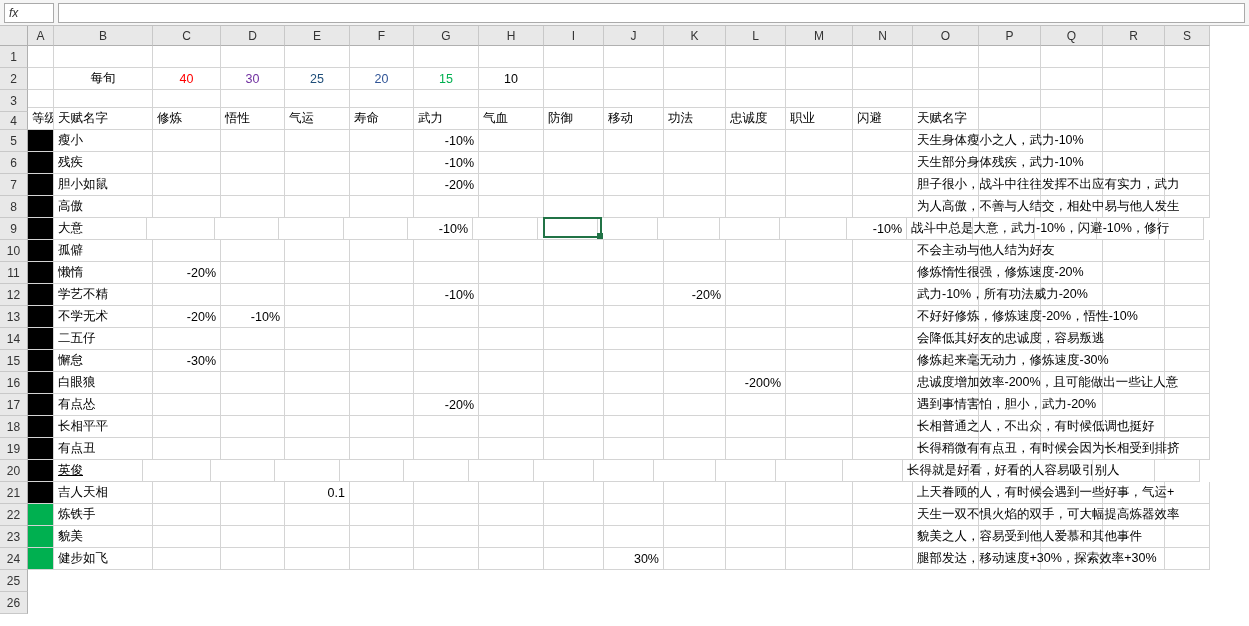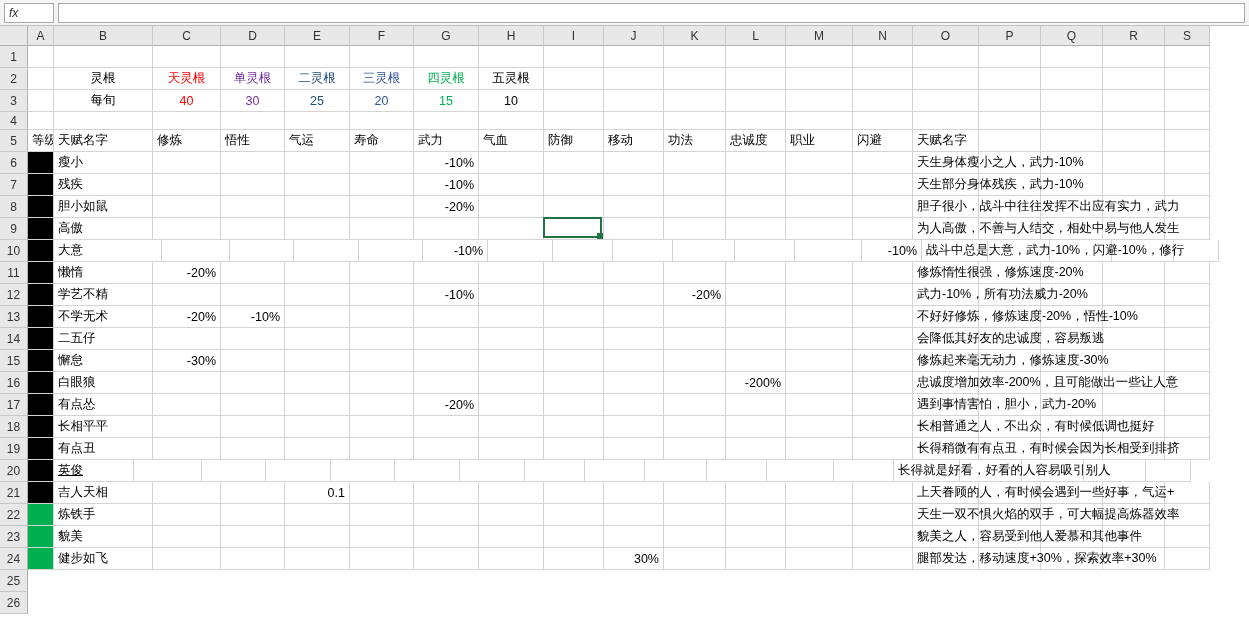--- a/index.html
+++ b/index.html
@@ -172,41 +172,20 @@
         <div class="cell" style="width: 67px; height: 22px;"></div>
         <div class="cell" style="width: 60px; height: 22px;"></div>
         <div class="cell" style="width: 66px; height: 22px;"></div>
         <div class="cell" style="width: 62px; height: 22px;"></div>
         <div class="cell" style="width: 62px; height: 22px;"></div>
         <div class="cell" style="width: 62px; height: 22px;"></div>
         <div class="cell" style="width: 45px; height: 22px;"></div>
       </div>
       <div class="row" style="height: 22px;">
         <div class="cell" style="width: 26px; height: 22px;"></div>
-        <div class="cell center" style="width: 99px; height: 22px;">灵根</div>
-        <div class="cell center c-red" style="width: 68px; height: 22px;">天灵根</div>
-        <div class="cell center c-purple" style="width: 64px; height: 22px;">单灵根</div>
-        <div class="cell center c-darkblue" style="width: 65px; height: 22px;">二灵根</div>
-        <div class="cell center c-blue" style="width: 64px; height: 22px;">三灵根</div>
-        <div class="cell center c-green" style="width: 65px; height: 22px;">四灵根</div>
-        <div class="cell center" style="width: 65px; height: 22px;">五灵根</div>
-        <div class="cell" style="width: 60px; height: 22px;"></div>
-        <div class="cell" style="width: 60px; height: 22px;"></div>
-        <div class="cell" style="width: 62px; height: 22px;"></div>
-        <div class="cell" style="width: 60px; height: 22px;"></div>
-        <div class="cell" style="width: 67px; height: 22px;"></div>
-        <div class="cell" style="width: 60px; height: 22px;"></div>
-        <div class="cell" style="width: 66px; height: 22px;"></div>
-        <div class="cell" style="width: 62px; height: 22px;"></div>
-        <div class="cell" style="width: 62px; height: 22px;"></div>
-        <div class="cell" style="width: 62px; height: 22px;"></div>
-        <div class="cell" style="width: 45px; height: 22px;"></div>
-      </div>
-      <div class="row" style="height: 22px;">
-        <div class="cell" style="width: 26px; height: 22px;"></div>
         <div class="cell center" style="width: 99px; height: 22px;">每旬</div>
         <div class="cell center c-red" style="width: 68px; height: 22px;">40</div>
         <div class="cell center c-purple" style="width: 64px; height: 22px;">30</div>
         <div class="cell center c-darkblue" style="width: 65px; height: 22px;">25</div>
         <div class="cell center c-blue" style="width: 64px; height: 22px;">20</div>
         <div class="cell center c-green" style="width: 65px; height: 22px;">15</div>
         <div class="cell center" style="width: 65px; height: 22px;">10</div>
         <div class="cell" style="width: 60px; height: 22px;"></div>
         <div class="cell" style="width: 60px; height: 22px;"></div>
         <div class="cell" style="width: 62px; height: 22px;"></div>
@@ -340,34 +319,55 @@
         <div class="cell" style="width: 67px; height: 22px;"></div>
         <div class="cell" style="width: 60px; height: 22px;"></div>
         <div class="cell left overflow" style="width: 66px; height: 22px;">为人高傲，不善与人结交，相处中易与他人发生</div>
         <div class="cell" style="width: 62px; height: 22px;"></div>
         <div class="cell" style="width: 62px; height: 22px;"></div>
         <div class="cell" style="width: 62px; height: 22px;"></div>
         <div class="cell" style="width: 45px; height: 22px;"></div>
       </div>
       <div class="row" style="height: 22px;">
         <div class="cell black-fill" style="width: 26px; height: 22px;"></div>
-        <div class="cell left" style="width: 108px; height: 22px;">大意</div>
+        <div class="cell left" style="width: 93px; height: 22px;">大意</div>
         <div class="cell" style="width: 68px; height: 22px;"></div>
         <div class="cell" style="width: 64px; height: 22px;"></div>
         <div class="cell" style="width: 65px; height: 22px;"></div>
         <div class="cell" style="width: 64px; height: 22px;"></div>
         <div class="cell right" style="width: 65px; height: 22px;">-10%</div>
         <div class="cell" style="width: 65px; height: 22px;"></div>
         <div class="cell" style="width: 60px; height: 22px;"></div>
         <div class="cell" style="width: 60px; height: 22px;"></div>
         <div class="cell" style="width: 62px; height: 22px;"></div>
         <div class="cell" style="width: 60px; height: 22px;"></div>
         <div class="cell" style="width: 67px; height: 22px;"></div>
         <div class="cell right" style="width: 60px; height: 22px;">-10%</div>
         <div class="cell left overflow" style="width: 66px; height: 22px;">战斗中总是大意，武力-10%，闪避-10%，修行</div>
+        <div class="cell" style="width: 62px; height: 22px;"></div>
+        <div class="cell" style="width: 62px; height: 22px;"></div>
+        <div class="cell" style="width: 62px; height: 22px;"></div>
+        <div class="cell" style="width: 45px; height: 22px;"></div>
+      </div>
+      <div class="row" style="height: 22px;">
+        <div class="cell black-fill" style="width: 26px; height: 22px;"></div>
+        <div class="cell left" style="width: 99px; height: 22px;">孤僻</div>
+        <div class="cell" style="width: 68px; height: 22px;"></div>
+        <div class="cell" style="width: 64px; height: 22px;"></div>
+        <div class="cell" style="width: 65px; height: 22px;"></div>
+        <div class="cell" style="width: 64px; height: 22px;"></div>
+        <div class="cell" style="width: 65px; height: 22px;"></div>
+        <div class="cell" style="width: 65px; height: 22px;"></div>
+        <div class="cell" style="width: 60px; height: 22px;"></div>
+        <div class="cell" style="width: 60px; height: 22px;"></div>
+        <div class="cell" style="width: 62px; height: 22px;"></div>
+        <div class="cell" style="width: 60px; height: 22px;"></div>
+        <div class="cell" style="width: 67px; height: 22px;"></div>
+        <div class="cell" style="width: 60px; height: 22px;"></div>
+        <div class="cell left overflow" style="width: 66px; height: 22px;">不会主动与他人结为好友</div>
         <div class="cell" style="width: 62px; height: 22px;"></div>
         <div class="cell" style="width: 62px; height: 22px;"></div>
         <div class="cell" style="width: 62px; height: 22px;"></div>
         <div class="cell" style="width: 45px; height: 22px;"></div>
       </div>
       <div class="row" style="height: 22px;">
         <div class="cell black-fill" style="width: 26px; height: 22px;"></div>
         <div class="cell left" style="width: 99px; height: 22px;">懒惰</div>
         <div class="cell right" style="width: 68px; height: 22px;">-20%</div>
         <div class="cell" style="width: 64px; height: 22px;"></div>
@@ -550,21 +550,21 @@
         <div class="cell" style="width: 67px; height: 22px;"></div>
         <div class="cell" style="width: 60px; height: 22px;"></div>
         <div class="cell left overflow" style="width: 66px; height: 22px;">长得稍微有有点丑，有时候会因为长相受到排挤</div>
         <div class="cell" style="width: 62px; height: 22px;"></div>
         <div class="cell" style="width: 62px; height: 22px;"></div>
         <div class="cell" style="width: 62px; height: 22px;"></div>
         <div class="cell" style="width: 45px; height: 22px;"></div>
       </div>
       <div class="row" style="height: 22px;">
         <div class="cell black-fill" style="width: 26px; height: 22px;"></div>
-        <div class="cell left" style="width: 80px; height: 22px; text-decoration: underline;">英俊</div>
+        <div class="cell left" style="width: 89px; height: 22px; text-decoration: underline;">英俊</div>
         <div class="cell" style="width: 68px; height: 22px;"></div>
         <div class="cell" style="width: 64px; height: 22px;"></div>
         <div class="cell" style="width: 65px; height: 22px;"></div>
         <div class="cell" style="width: 64px; height: 22px;"></div>
         <div class="cell" style="width: 65px; height: 22px;"></div>
         <div class="cell" style="width: 65px; height: 22px;"></div>
         <div class="cell" style="width: 60px; height: 22px;"></div>
         <div class="cell" style="width: 60px; height: 22px;"></div>
         <div class="cell" style="width: 62px; height: 22px;"></div>
         <div class="cell" style="width: 60px; height: 22px;"></div>

